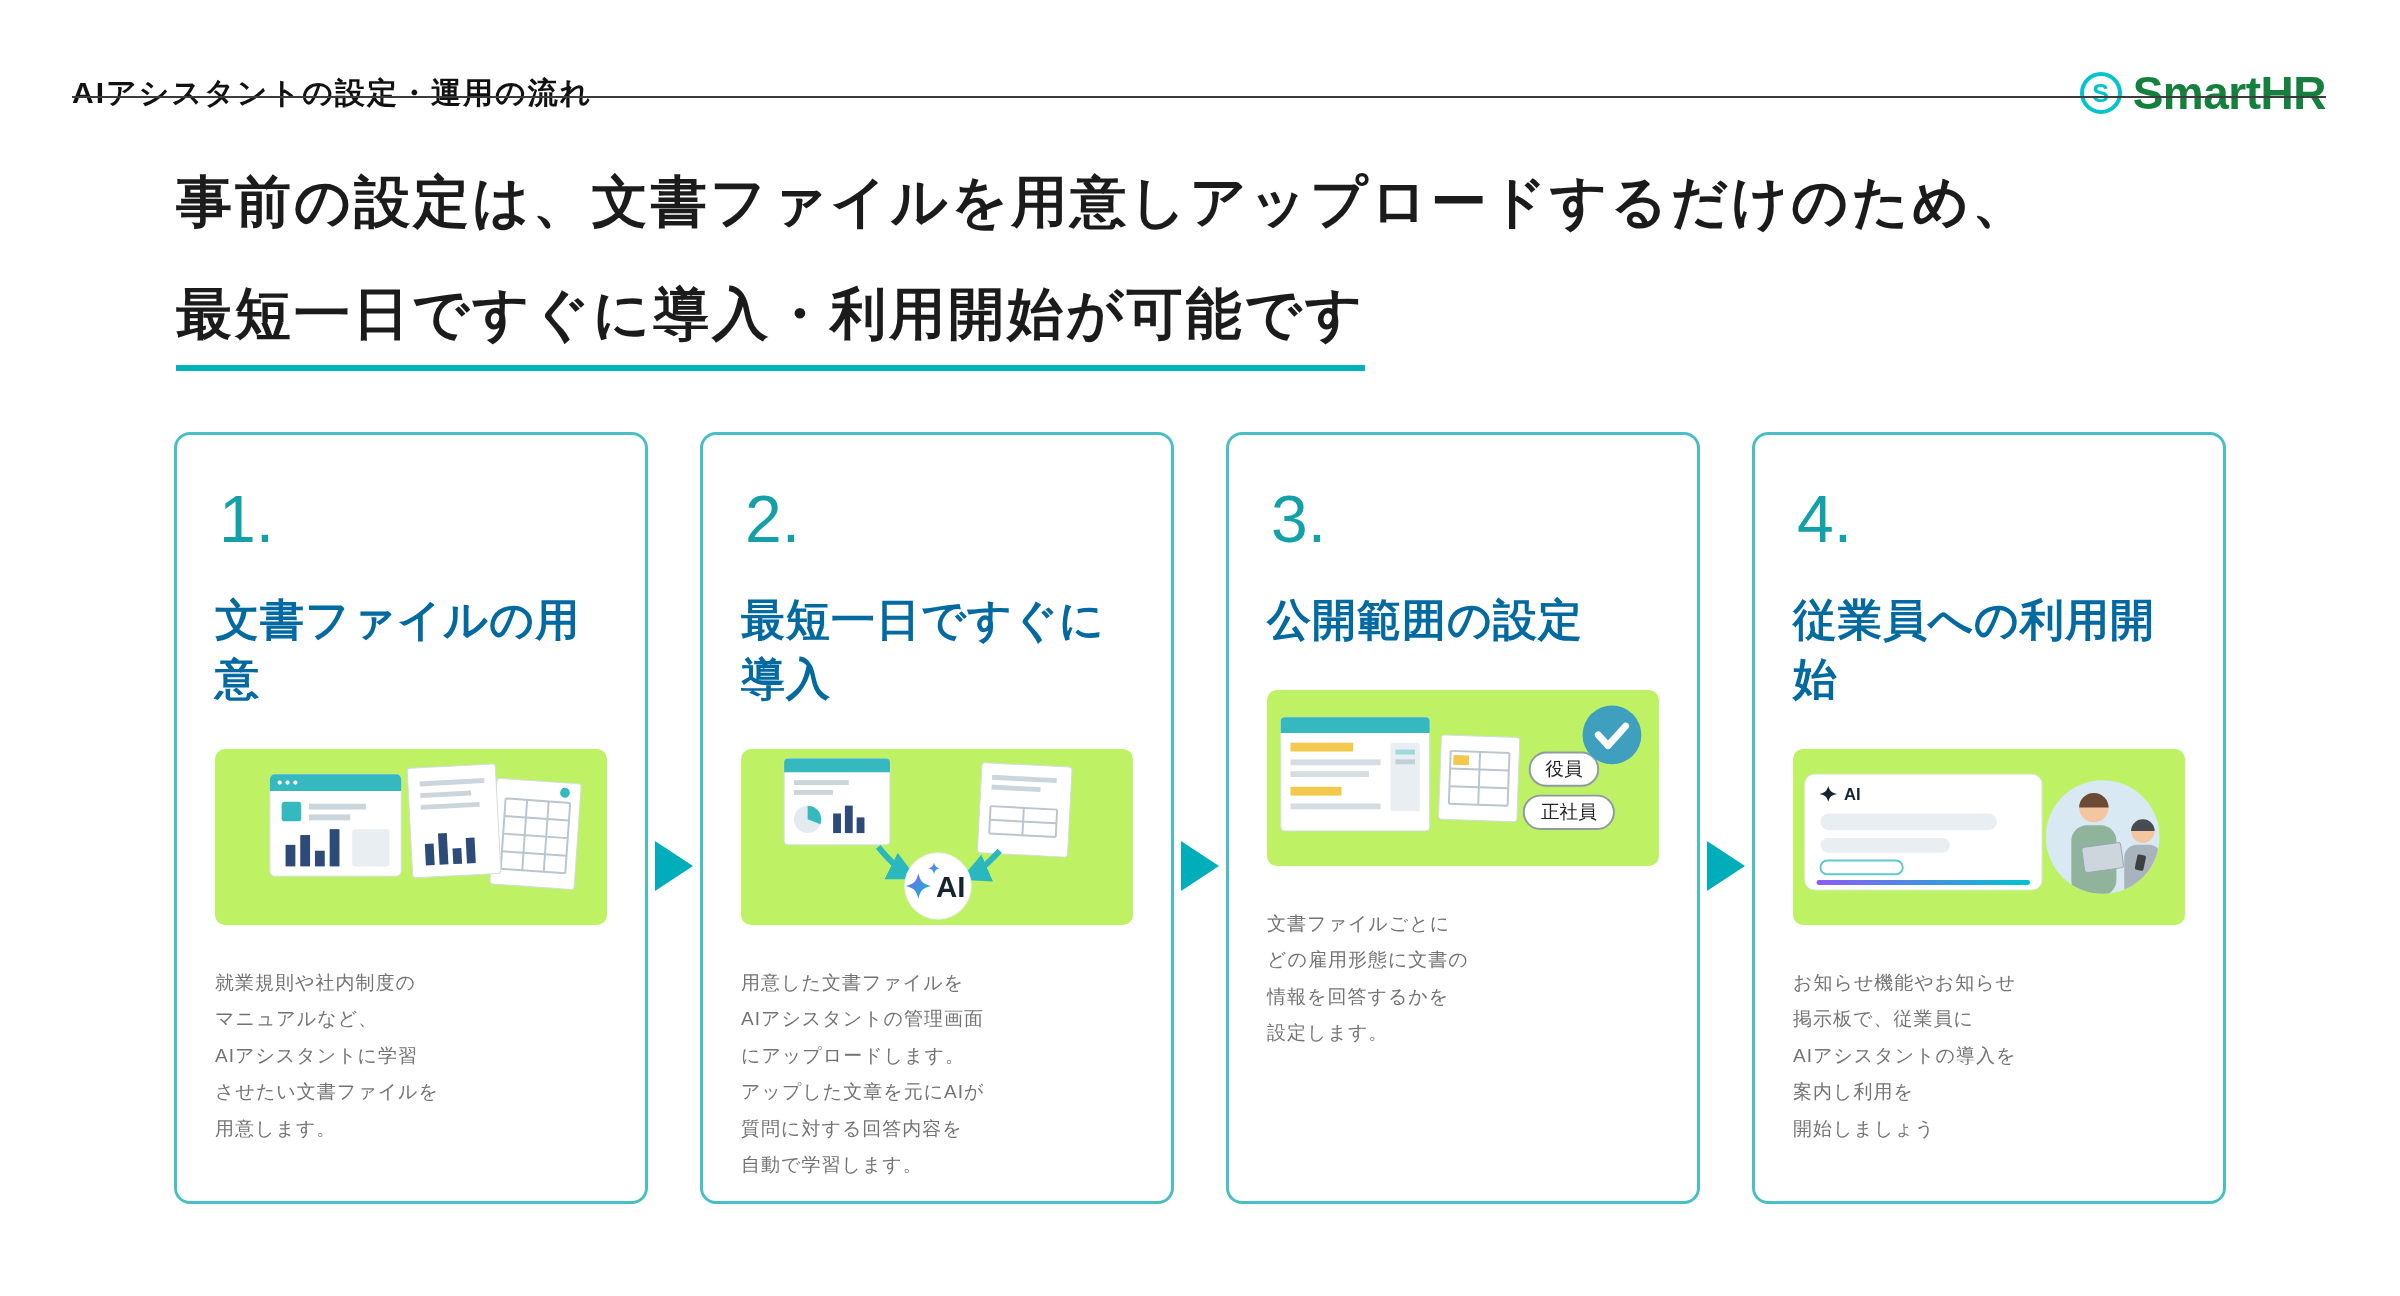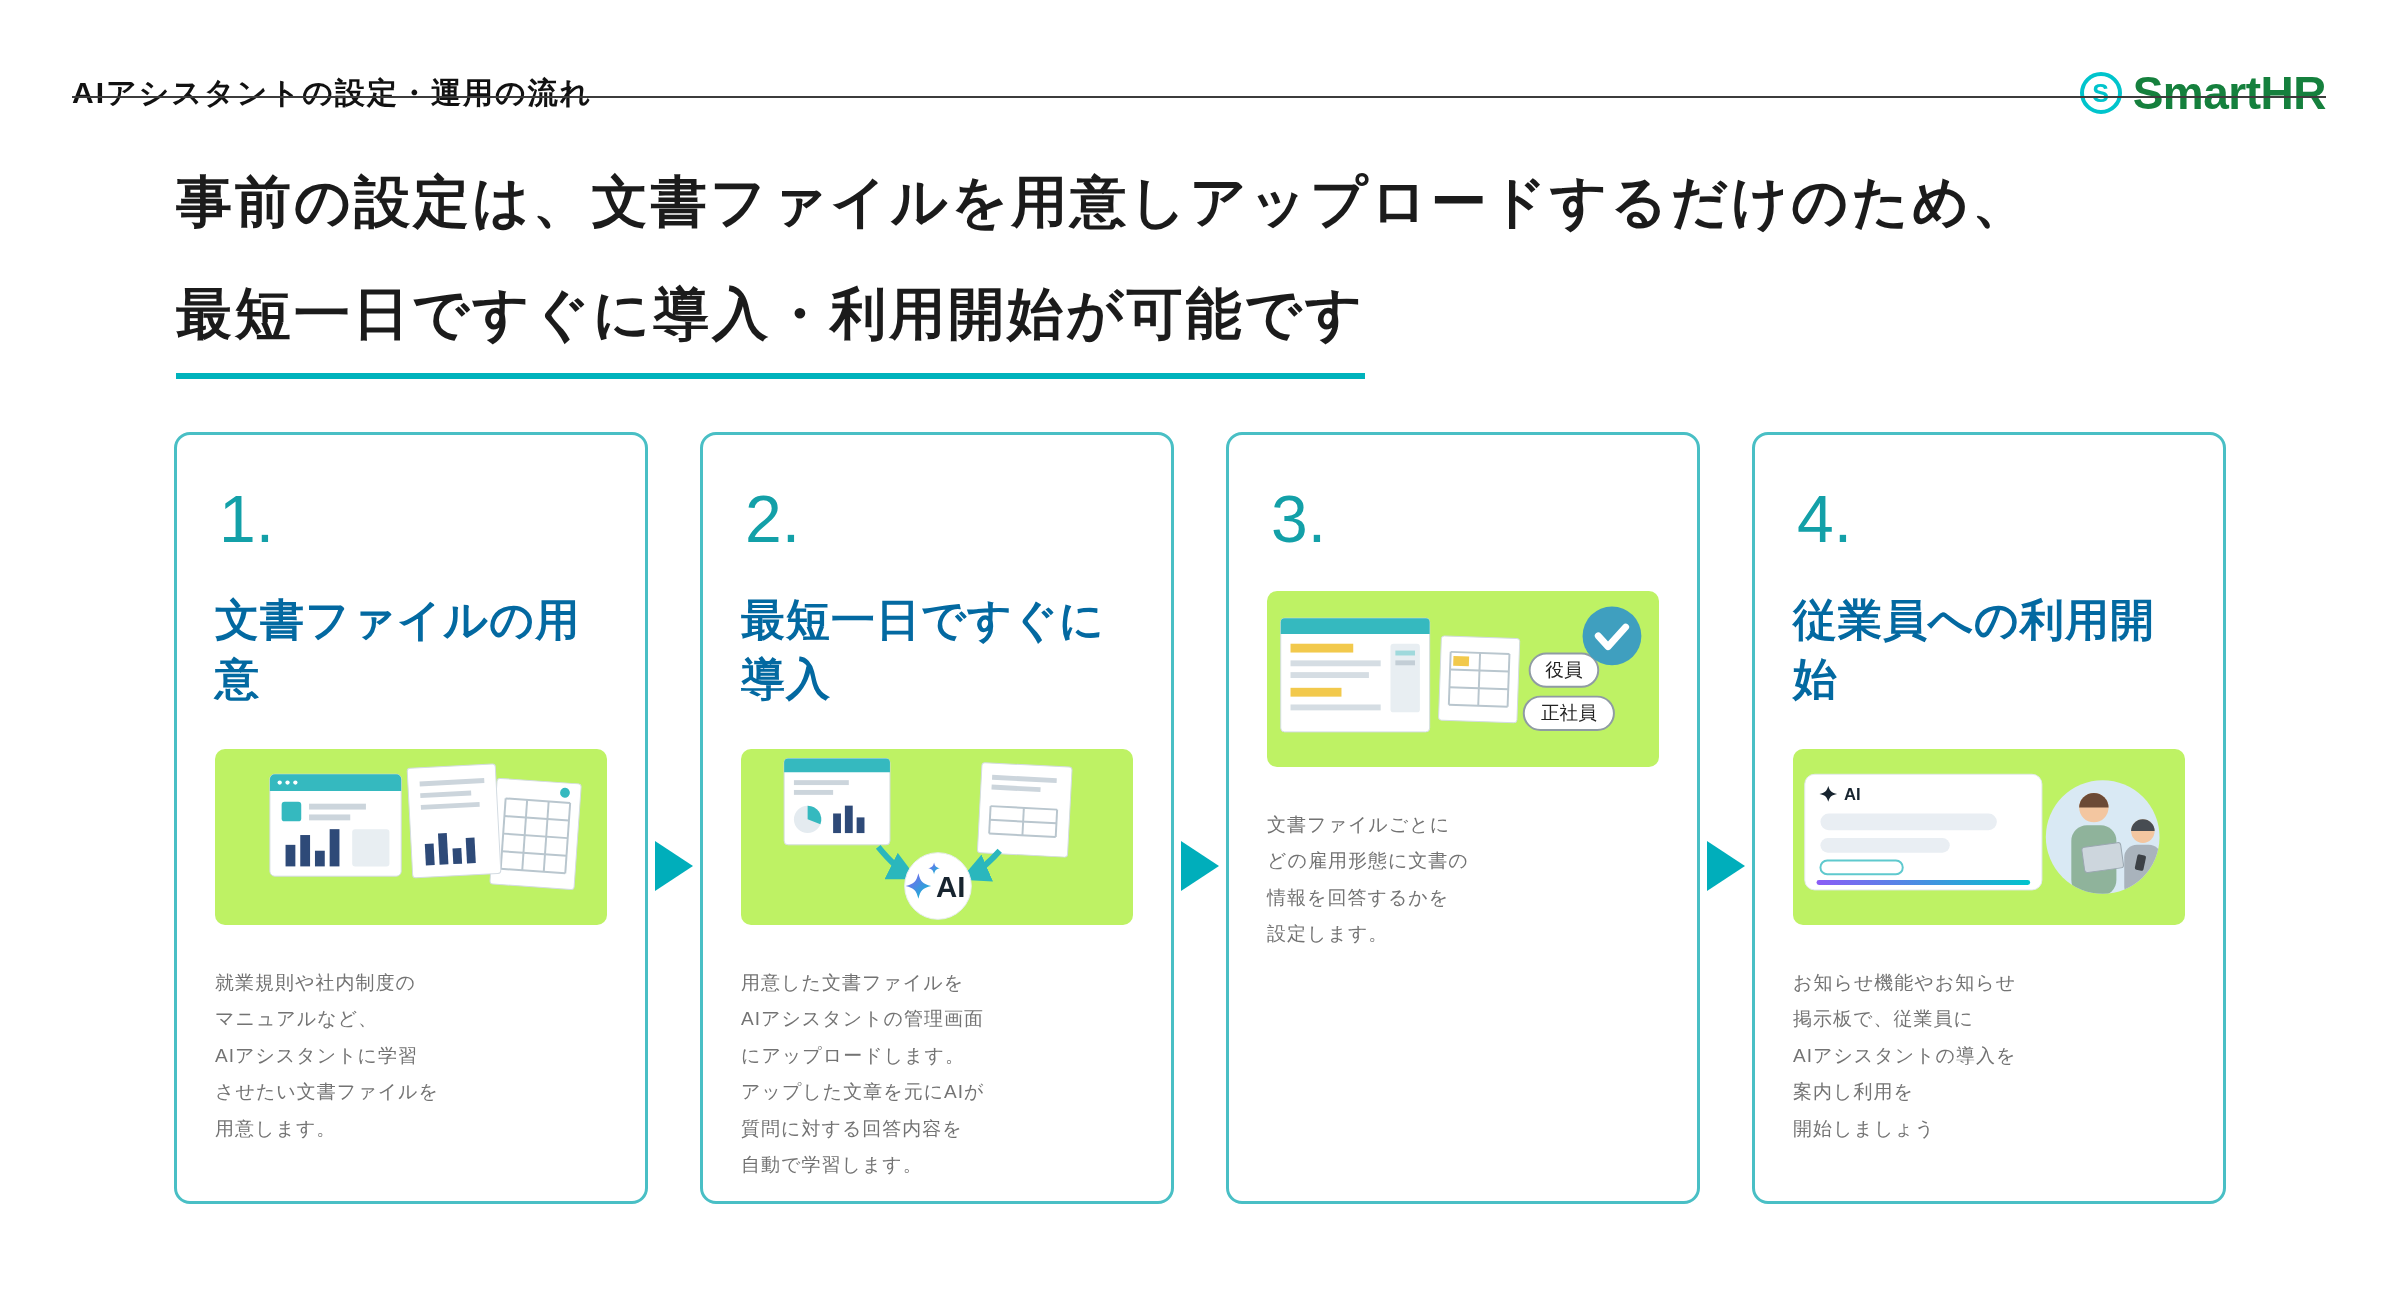--- a/index.html
+++ b/index.html
@@ -13,21 +13,21 @@
   .logo { display: flex; align-items: center; gap: 11px; }
   .logo-mark { width: 42px; height: 42px; border: 4px solid #00c4cc; border-radius: 50%;
                display: flex; align-items: center; justify-content: center;
                font-size: 25px; font-weight: 900; color: #00c4cc; }
   .logo-text { font-size: 46px; font-weight: 800; color: #15803d; letter-spacing: -0.5px; }
   .rule { position: absolute; left: 72px; right: 74px; top: 96px; height: 2px; background: #3c3c3c; }
 
   .heading { position: absolute; left: 176px; top: 165px; font-weight: 700; font-size: 56px;
              color: #1b1b1b; letter-spacing: 3px; }
   .heading-line1 { margin-bottom: 36px; text-align: right; }
-  .underlined { display: inline-block; padding-bottom: 20px; border-bottom: 6px solid #00b3bc; }
+  .underlined { display: inline-block; padding-bottom: 12px; border-bottom: 6px solid #00b3bc; }
 
   .steps-row { position: absolute; left: 174px; top: 432px; display: flex; }
   .card { width: 474px; height: 772px; border: 3px solid #49bfc5; border-radius: 16px;
           background: #fff; padding: 36px 38px 0; }
   .arrow-cell { width: 52px; display: flex; align-items: center; justify-content: center; }
   .arrow { width: 0; height: 0; border-top: 25px solid transparent; border-bottom: 25px solid transparent;
            border-left: 38px solid #00aebb; margin-top: 96px; }
 
   .step-number { font-size: 66px; font-weight: 500; color: #13a0a8; margin: 10px 0 34px 4px; }
   .step-title { font-size: 44px; font-weight: 700; color: #0369a1; letter-spacing: 1px; margin-bottom: 40px; }
@@ -173,20 +173,21 @@
 質問に対する回答内容を
 自動で学習します。</div>
     </div>
 
     <div class="arrow-cell">
       <div class="arrow"></div>
     </div>
 
     <div class="card">
       <div class="step-number">3.</div>
+      <div class="step-title">公開範囲の設定</div>
       <div class="illus">
         <svg viewBox="0 0 400 176">
           <g transform="translate(14,26)">
             <rect width="152" height="116" fill="#fff" stroke="#d3dbe2" rx="4"></rect>
             <path d="M4,0 h144 a4,4 0 0 1 4,4 v12 h-152 v-12 a4,4 0 0 1 4,-4 z" fill="#35b9bf"></path>
             <rect x="10" y="26" width="64" height="9" fill="#f2c94c"></rect>
             <rect x="10" y="43" width="92" height="6" fill="#d5dde3"></rect>
             <rect x="10" y="55" width="80" height="6" fill="#d5dde3"></rect>
             <rect x="10" y="71" width="52" height="9" fill="#f2c94c"></rect>
             <rect x="10" y="88" width="92" height="6" fill="#d5dde3"></rect>

